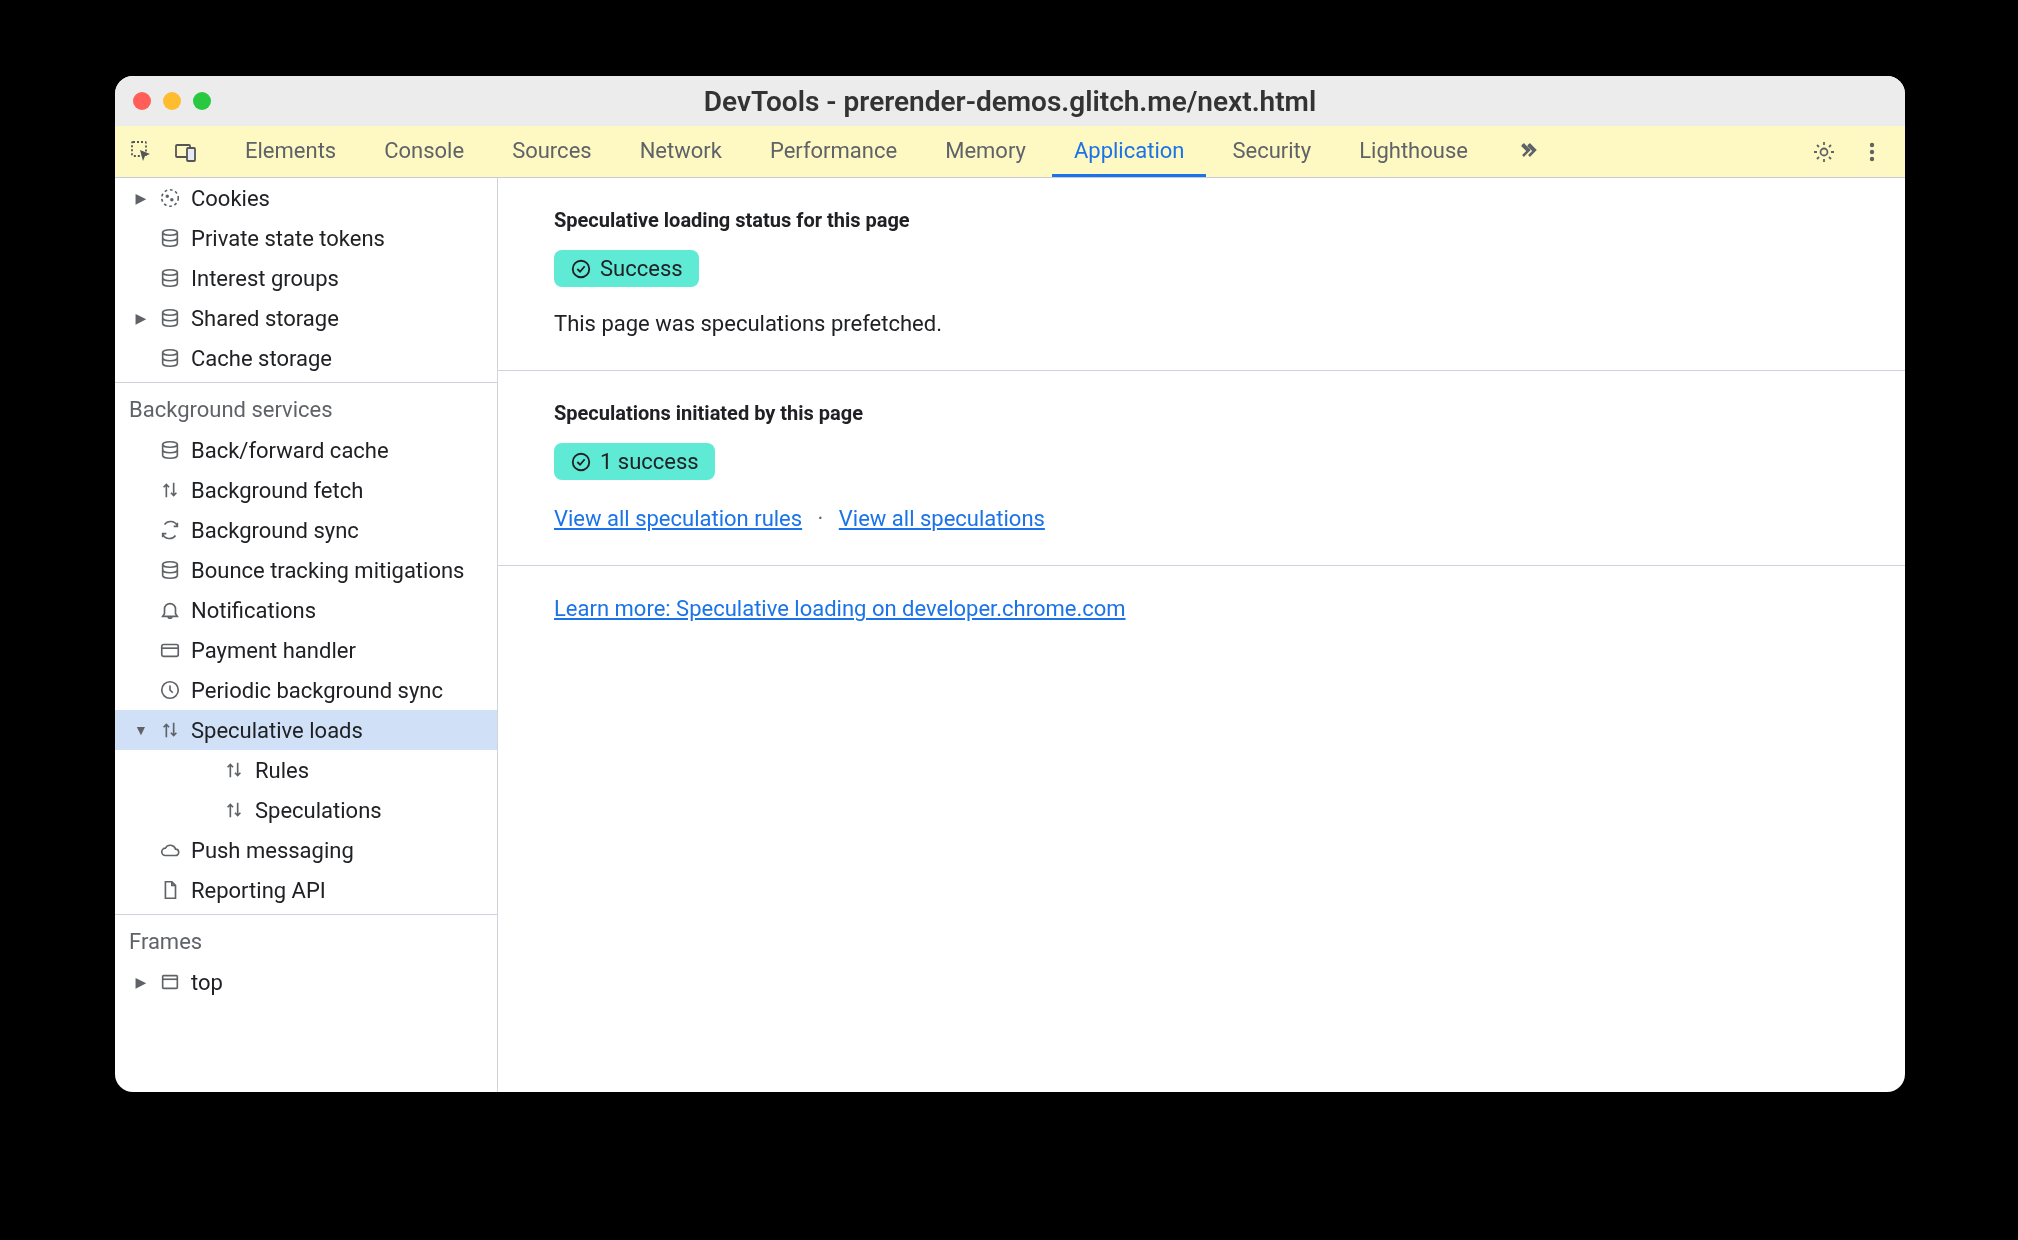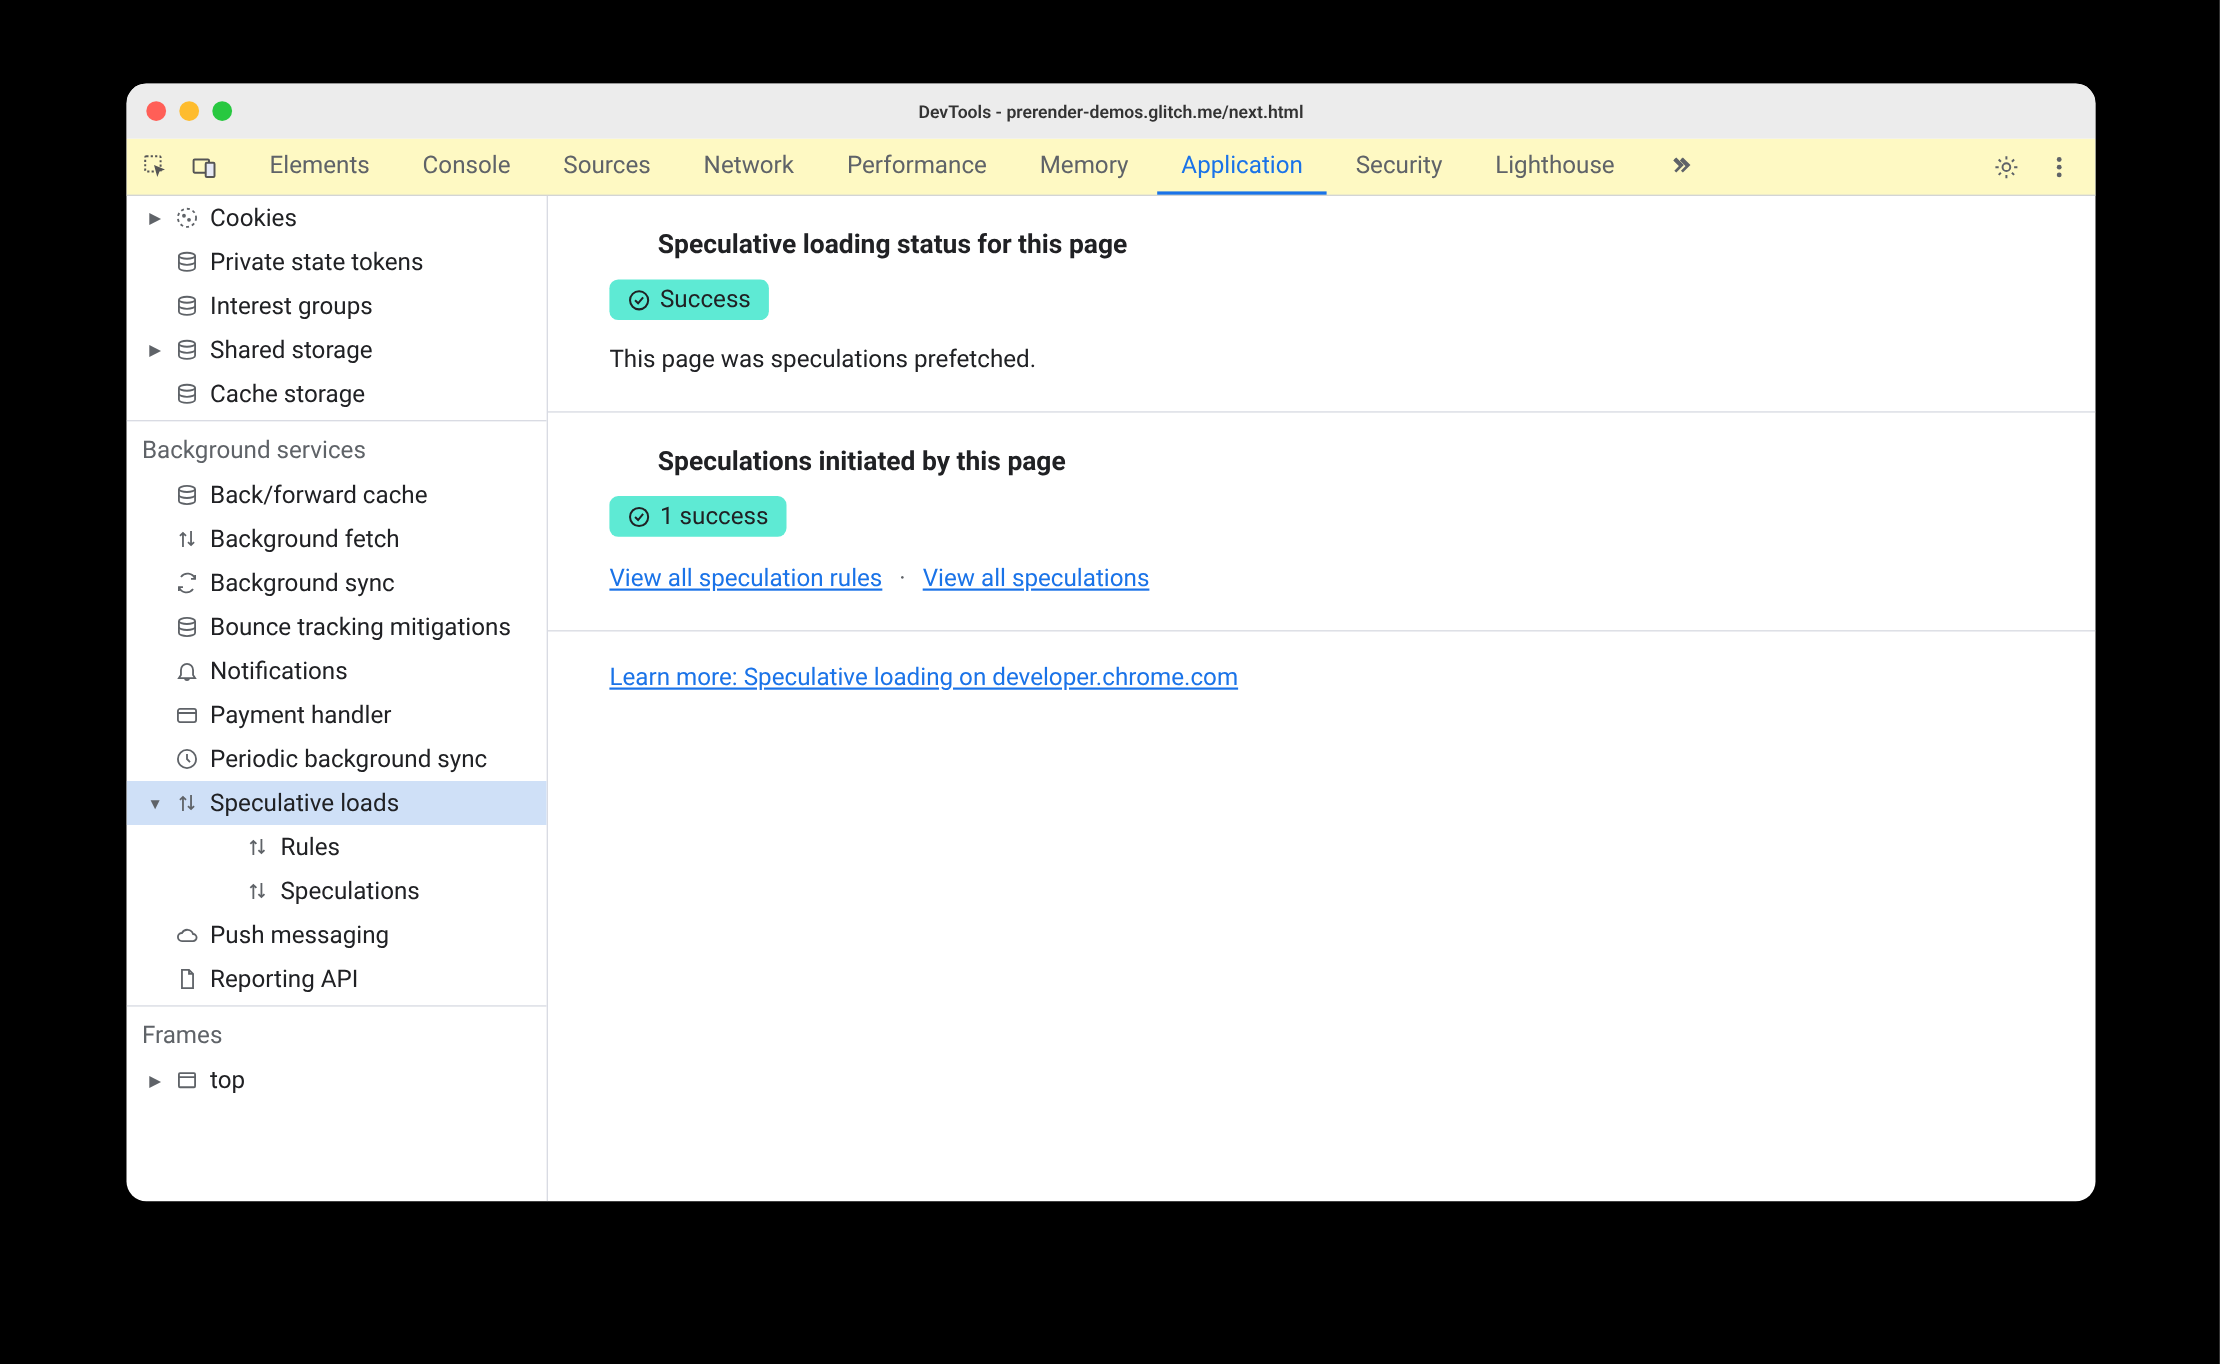--- a/index.html
+++ b/index.html
@@ -36,21 +36,21 @@
   .tl {
     width: 18px; height: 18px; border-radius: 50%;
   }
   .tl.red { background: #ff5f57; }
   .tl.yellow { background: #febc2e; }
   .tl.green { background: #28c840; }
   .title {
     position: absolute;
     left: 50%;
     transform: translateX(-50%);
-    font-size: 16px;
+    font-size: 28px;
     font-weight: 600;
     color: #333;
   }
   .toolbar {
     height: 52px;
     background: #fef9c3;
     border-bottom: 1px solid #c9ccd6;
     display: flex;
     align-items: stretch;
     padding: 0 10px 0 14px;
@@ -149,25 +149,24 @@
     flex: 1;
     overflow: auto;
     padding: 0;
   }
   .section {
     padding: 30px 56px 34px 56px;
     border-bottom: 1px solid #d0d3dc;
   }
   .section.last { border-bottom: none; }
   .section h2 {
-    font-size: 24px;
+    font-size: 20px;
     font-weight: 700;
     color: #202124;
     margin-bottom: 18px;
-    margin-left: 44px;
   }
   .badge {
     display: inline-flex;
     align-items: center;
     gap: 8px;
     background: #5eead4;
     border-radius: 8px;
     padding: 6px 16px;
     font-size: 22px;
     color: #202124;

